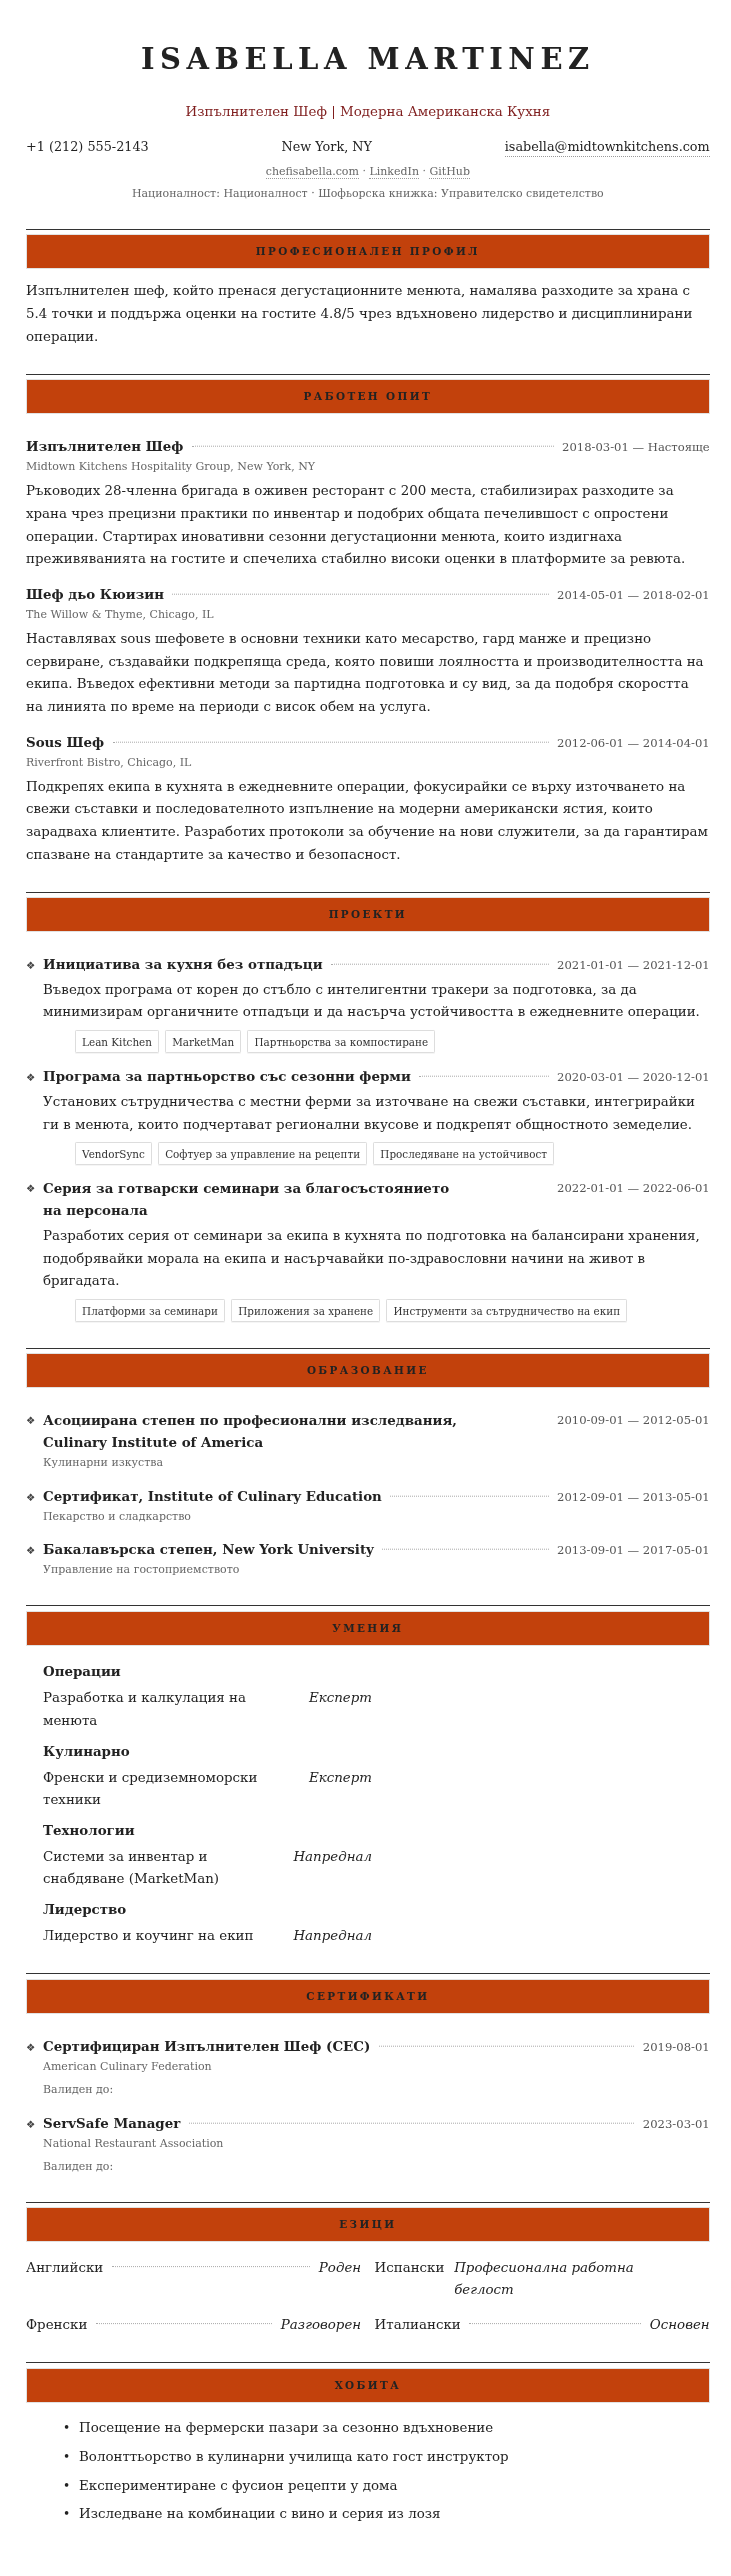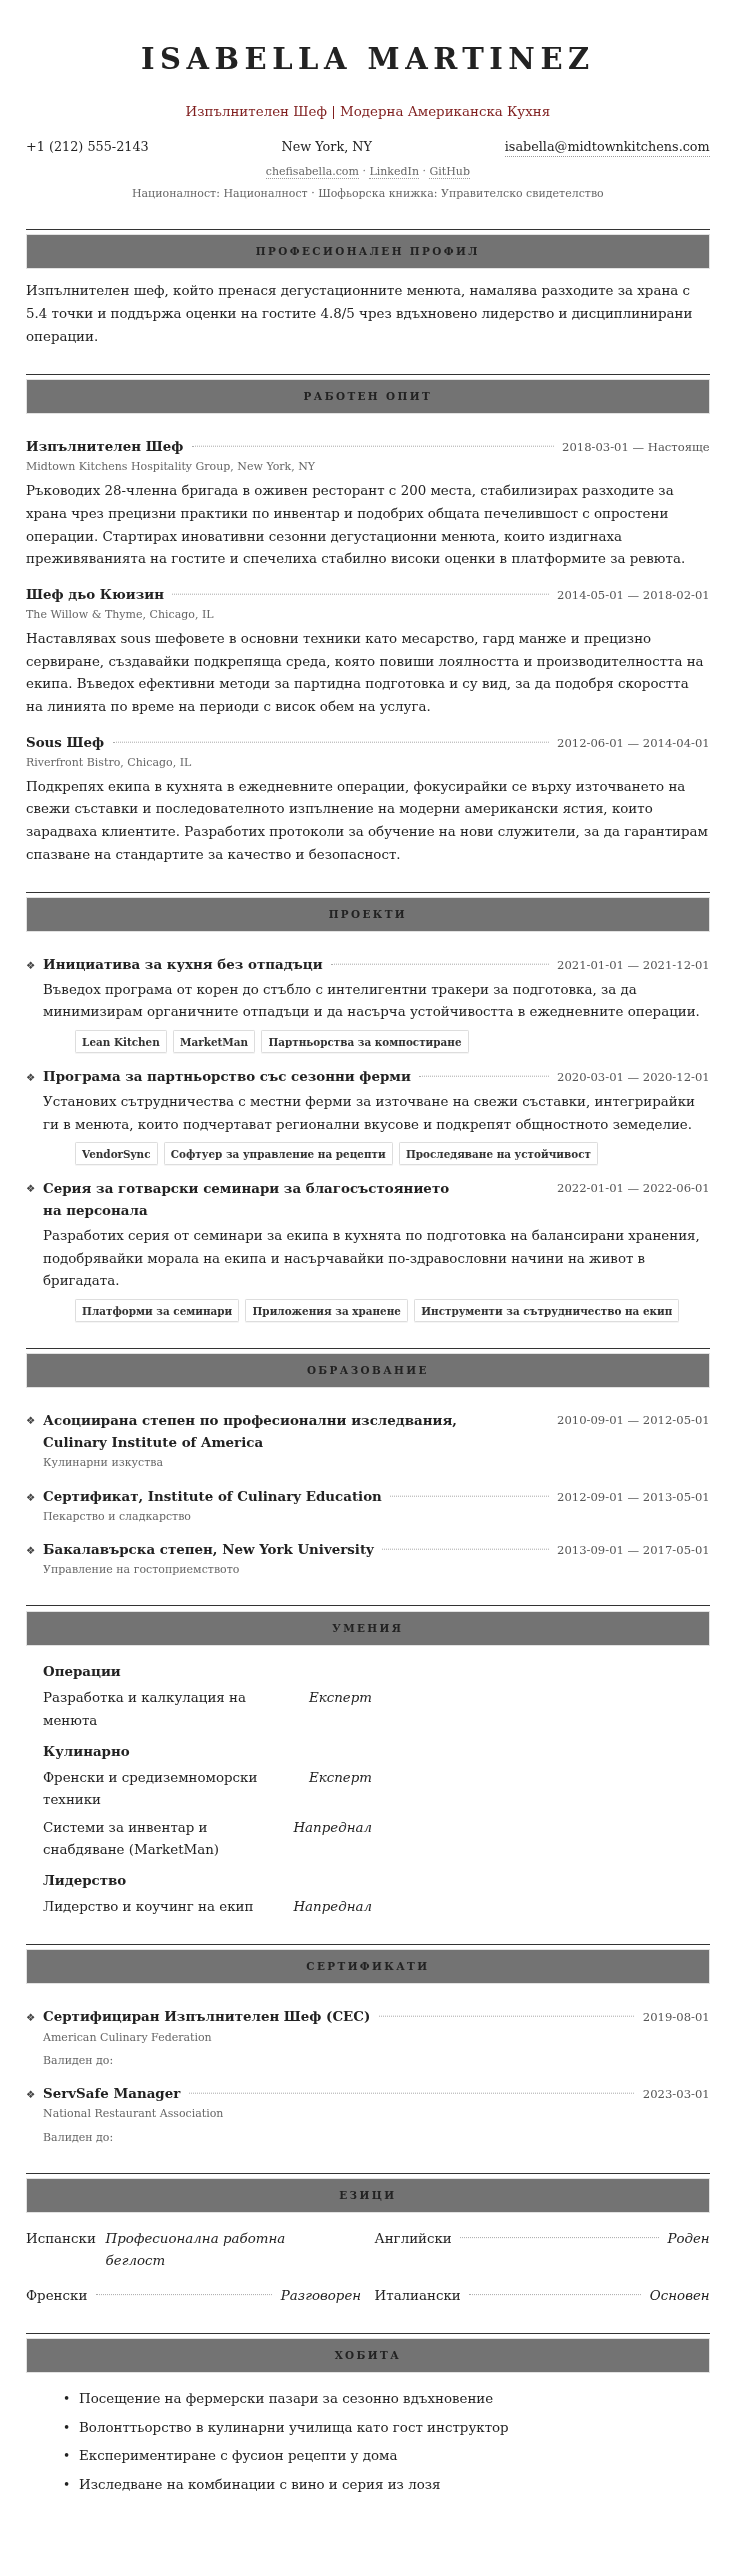--- a/index.html
+++ b/index.html
@@ -28,39 +28,39 @@
   }
   .links .lnk { border-bottom: 0.6px dotted #999; color: #666; }
   .links .sep { color: #777; }
   .meta {
     text-align: center; font-size: 11px; color: #666; margin-top: 6.1px; line-height: 16px;
   }
   .section { margin-top: 25.6px; }
   .section:first-of-type { margin-top: 27px; }
   .rule { border-top: 1.8px solid #333; }
   .sec-head {
-    margin-top: 4.3px; background: #737373; border: 1.2px solid #e2e2e2;
+    margin-top: 4.3px; background: #c2410c; border: 1.2px solid #e2e2e2;
     text-align: center; font-size: 10.4px; font-weight: bold; letter-spacing: 2.4px;
     color: #222; height: 35px; line-height: 33px;
   }
   .sec-body { padding-top: 11px; }
   p.body {
     font-size: 13.4px; line-height: 22.6px; color: #222;
   }
   .entry { margin-top: 12.2px; }
   .entry:first-child { margin-top: 10px; }
   .entry-head { display: flex; align-items: baseline; }
   .entry-title { font-weight: bold; font-size: 13.4px; line-height: 22px; color: #222; }
   .leader { flex: 1; border-bottom: 0.6px dotted #aaa; margin: 0 8.5px; transform: translateY(-4.3px); min-width: 12.2px; }
   .entry-date { font-size: 11.6px; color: #555; white-space: nowrap; }
   .entry-sub { font-size: 11px; color: #666; line-height: 18.3px; margin-top: 1.2px; }
   .entry-desc { margin-top: 3.7px; }
   .bullet { font-size: 10.4px; color: #444; margin-right: 3.7px; display: inline-block; width: 13.4px; }
   .indent { padding-left: 17px; }
-  .tags { display: flex; gap: 6.1px; margin-top: 6.1px; padding-left: 49px; font-weight: bold; }
+  .tags { display: flex; gap: 6.1px; margin-top: 6.1px; padding-left: 49px; }
   .tag {
     border: 0.9px solid #ddd; border-radius: 1.2px; font-size: 10.4px; color: #333;
     padding: 0 6.1px; height: 23px; line-height: 22px; box-shadow: 0 0.6px 0.6px rgba(0,0,0,0.08);
   }
   .skills { padding-left: 17px; }
   .skill-cat { font-weight: bold; font-size: 13.4px; line-height: 22px; margin-top: 7.3px; }
   .skill-cat:first-child { margin-top: 3.7px; }
   .skill-row { display: flex; width: 329px; margin-top: 4.9px; }
   .skill-name { font-size: 13.4px; line-height: 22.6px; flex: 0 0 232px; }
   .skill-level { font-style: italic; font-size: 13.4px; line-height: 22.6px; flex: 1; text-align: right; }
@@ -229,20 +229,21 @@
       <div class="skill-cat">Операции</div>
       <div class="skill-row">
         <span class="skill-name">Разработка и калкулация на менюта</span>
         <span class="skill-level">Експерт</span>
       </div>
       <div class="skill-cat">Кулинарно</div>
       <div class="skill-row">
         <span class="skill-name">Френски и средиземноморски техники</span>
         <span class="skill-level">Експерт</span>
       </div>
+      <div class="skill-cat">Технологии</div>
       <div class="skill-row">
         <span class="skill-name">Системи за инвентар и снабдяване (MarketMan)</span>
         <span class="skill-level">Напреднал</span>
       </div>
       <div class="skill-cat">Лидерство</div>
       <div class="skill-row">
         <span class="skill-name">Лидерство и коучинг на екип</span>
         <span class="skill-level">Напреднал</span>
       </div>
     </div>
@@ -273,28 +274,28 @@
         <div class="entry-sub indent" style="margin-top:4.9px;">Валиден до:</div>
       </div>
     </div>
   </section>
 
   <section class="section">
     <div class="rule"></div>
     <h2 class="sec-head">ЕЗИЦИ</h2>
     <div class="sec-body">
       <div class="lang-grid">
+        <div class="lang">
+          <span>Английски</span>
+          <span class="leader"></span>
+          <span class="lvl">Роден</span>
+        </div>
         <div class="lang nolead" style="align-items:flex-start;">
           <span style="white-space:nowrap;">Испански</span>
           <span class="lvl" style="width:195px;">Професионална работна беглост</span>
-        </div>
-        <div class="lang">
-          <span>Английски</span>
-          <span class="leader"></span>
-          <span class="lvl">Роден</span>
         </div>
         <div class="lang">
           <span>Френски</span>
           <span class="leader"></span>
           <span class="lvl">Разговорен</span>
         </div>
         <div class="lang">
           <span>Италиански</span>
           <span class="leader"></span>
           <span class="lvl">Основен</span>

